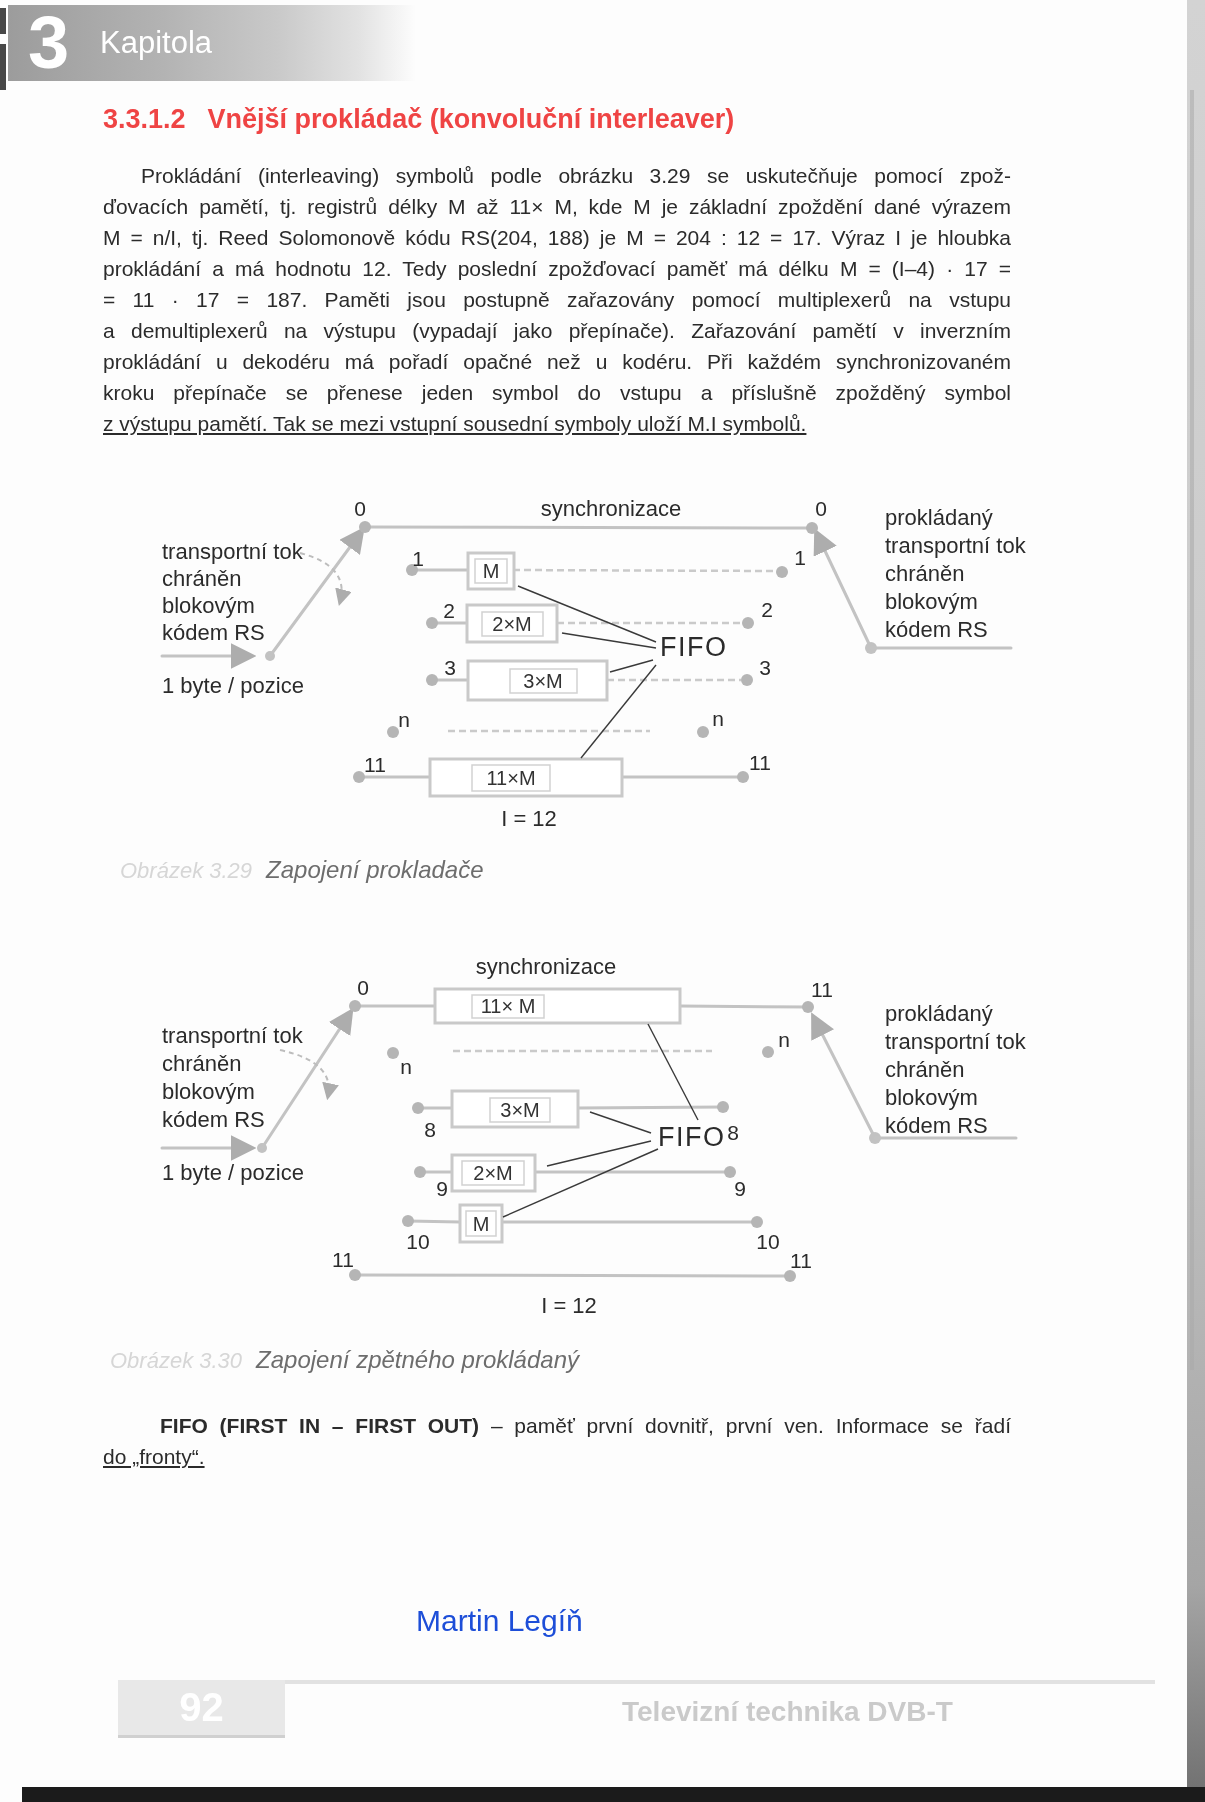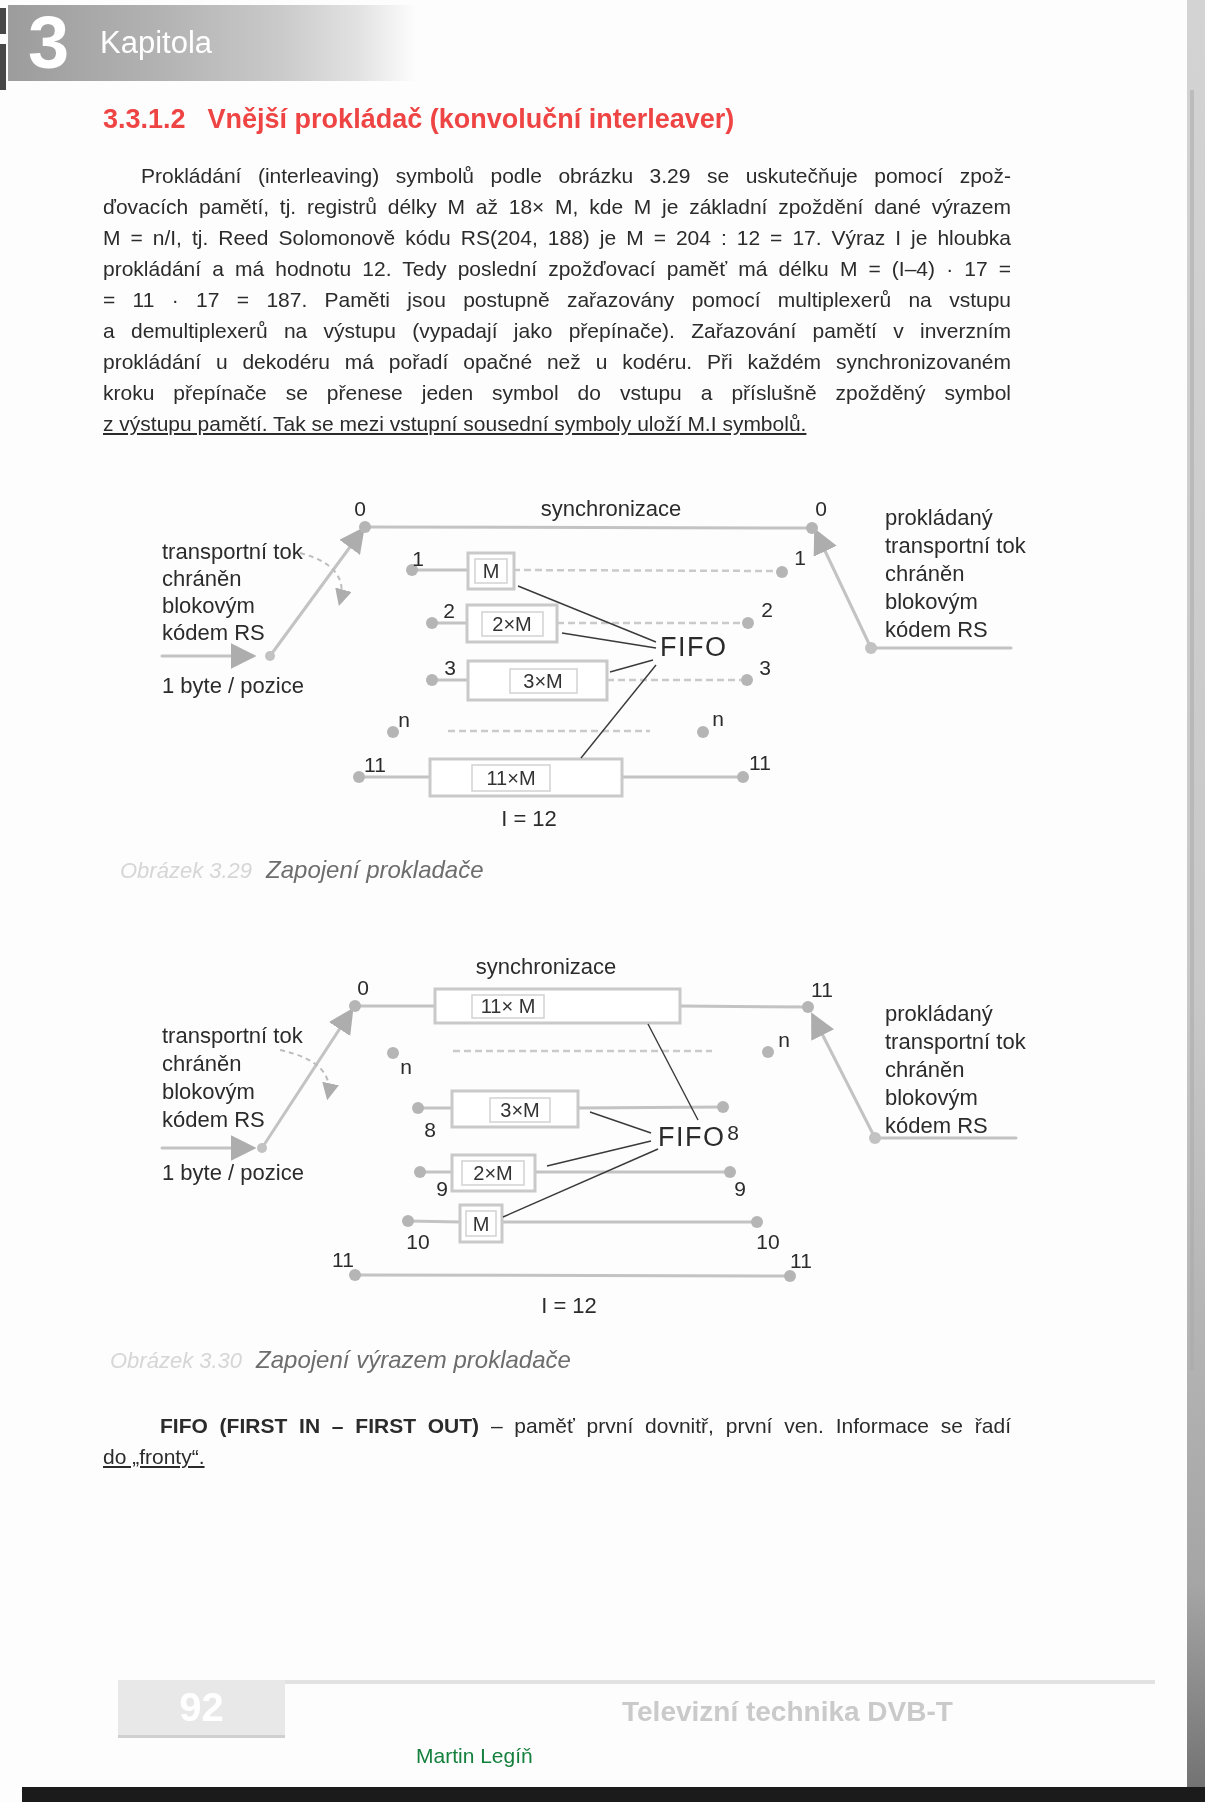--- a/index.html
+++ b/index.html
@@ -41,21 +41,21 @@
   .cap-text{color:#6d6d6d;font-size:24px;margin-left:14px;}
   
   .fifo-note{position:absolute;left:103px;top:1410px;width:908px;font-size:21px;line-height:31px;color:#2b2b2b;}
   .fifo-note .pline.first{text-indent:57px;}
   .fifo-note b{font-weight:bold;}
   
   .footer-line{position:absolute;left:285px;top:1680px;width:870px;height:4px;background:#e2e2e2;}
   .page-number-box{position:absolute;left:118px;top:1680px;width:167px;height:55px;background:#e8e8e8;
     border-bottom:3px solid #d0d0d0;display:flex;align-items:center;justify-content:center;}
   .page-number{font-size:40px;font-weight:bold;color:#ffffff;}
-  .footer-author{position:absolute;left:416px;top:1744px;font-size:21px;color:#15803d;}
+  .footer-author{position:absolute;left:416px;top:1604px;font-size:30px;color:#1d4ed8;}
   .footer-title{position:absolute;left:622px;top:1696px;font-size:28px;font-weight:bold;color:#cacaca;}
   
   .right-band{position:absolute;left:1187px;top:0;width:18px;height:1802px;
     background:linear-gradient(180deg,#d3d3d3 0%,#c8c8c8 55%,#a5a5a5 88%,#6f6f6f 100%);}
   .right-band-line{position:absolute;left:1190px;top:90px;width:4px;height:1280px;background:#a9a9a9;opacity:.55;}
   .bottom-bar{position:absolute;left:22px;top:1787px;width:1183px;height:15px;background:#1b1b1b;}
 </style>
 </head>
 <body>
 
@@ -67,21 +67,21 @@
     <div class="chapter-number">3</div>
     <div class="chapter-word">Kapitola</div>
   </div>
 
   <div class="section-heading">
     <span class="num">3.3.1.2</span><span>Vnější prokládač (konvoluční interleaver)</span>
   </div>
 
   <div class="para">
     <div class="pline first">Prokládání (interleaving) symbolů podle obrázku 3.29 se uskutečňuje pomocí zpož-</div>
-    <div class="pline">ďovacích pamětí, tj. registrů délky M až 18× M, kde M je základní zpoždění dané výrazem</div>
+    <div class="pline">ďovacích pamětí, tj. registrů délky M až 11× M, kde M je základní zpoždění dané výrazem</div>
     <div class="pline">M = n/I, tj. Reed Solomonově kódu RS(204, 188) je M = 204 : 12 = 17. Výraz I je hloubka</div>
     <div class="pline">prokládání a má hodnotu 12. Tedy poslední zpožďovací paměť má délku M = (I–4) · 17 =</div>
     <div class="pline">= 11 · 17 = 187. Paměti jsou postupně zařazovány pomocí multiplexerů na vstupu</div>
     <div class="pline">a demultiplexerů na výstupu (vypadají jako přepínače). Zařazování pamětí v inverzním</div>
     <div class="pline">prokládání u dekodéru má pořadí opačné než u kodéru. Při každém synchronizovaném</div>
     <div class="pline">kroku přepínače se přenese jeden symbol do vstupu a příslušně zpožděný symbol</div>
     <div class="pline last">z výstupu pamětí. Tak se mezi vstupní sousední symboly uloží M.I symbolů.</div>
   </div>
 
   <div class="fig" style="left:100px;top:420px;width:950px;height:420px;">
@@ -256,21 +256,21 @@
       <text class="stext" x="62" y="177">kódem RS</text>
       <text class="stext" x="62" y="230">1 byte / pozice</text>
       <text class="stext" x="785" y="71">prokládaný</text>
       <text class="stext" x="785" y="99">transportní tok</text>
       <text class="stext" x="785" y="127">chráněn</text>
       <text class="stext" x="785" y="155">blokovým</text>
       <text class="stext" x="785" y="183">kódem RS</text>
     </svg>
   </div>
   <div class="caption" style="left:110px;top:1346px;">
-    <span class="cap-num">Obrázek 3.30</span><span class="cap-text">Zapojení výrazem prokladače</span>
+    <span class="cap-num">Obrázek 3.30</span><span class="cap-text">Zapojení zpětného prokládaný</span>
   </div>
 
   <div class="fifo-note">
     <div class="pline first"><b>FIFO (FIRST IN – FIRST OUT)</b><span> – paměť první dovnitř, první ven. Informace se řadí</span></div>
     <div class="pline last">do „fronty“.</div>
   </div>
 
   <div class="footer-line"></div>
   <div class="page-number-box">
     <span class="page-number">92</span>

